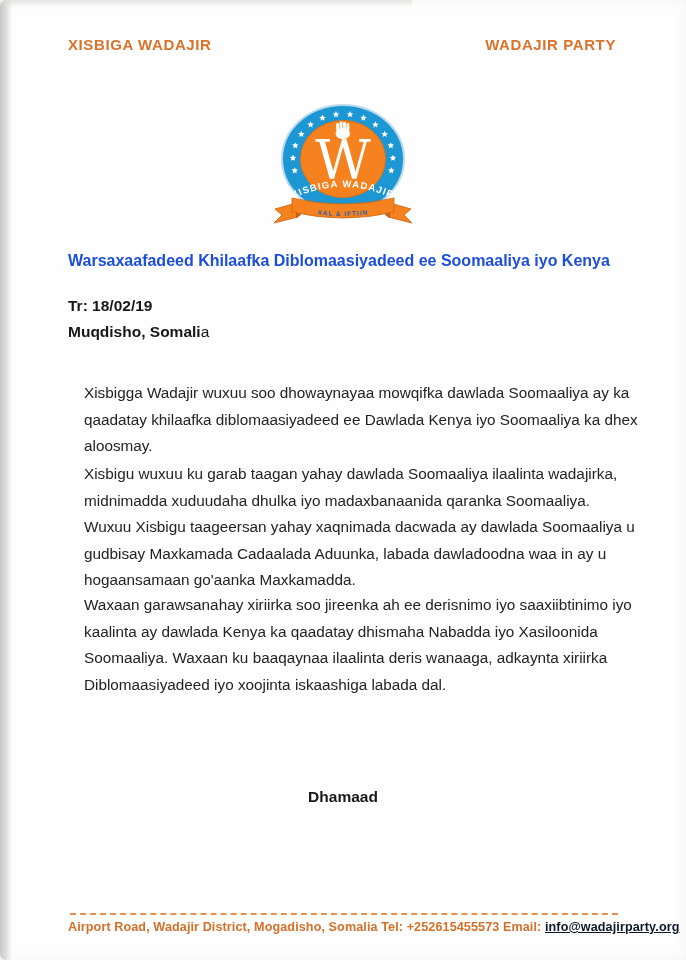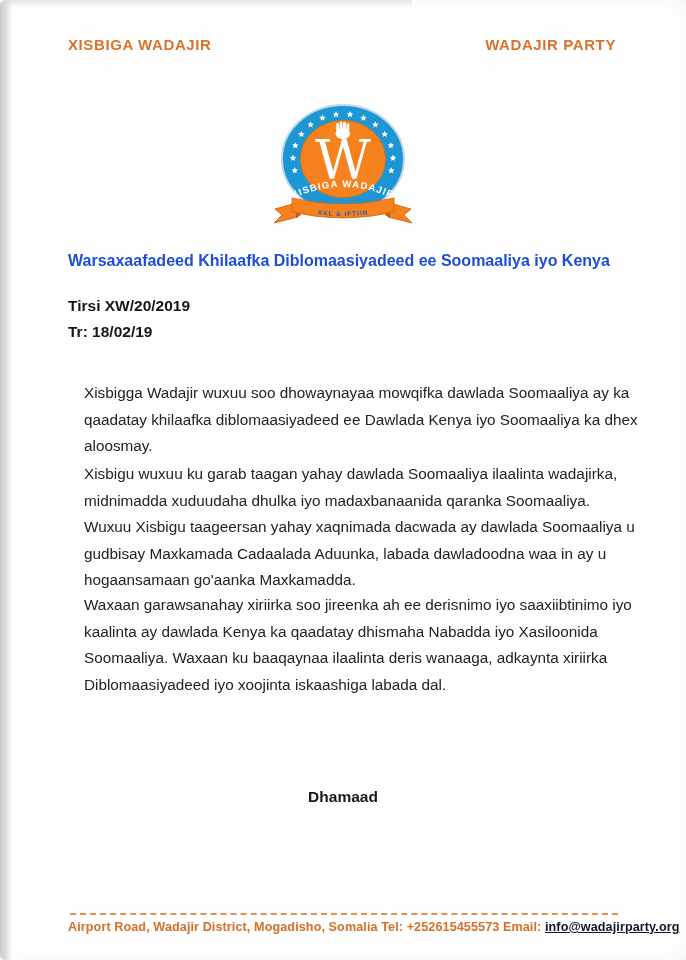--- a/index.html
+++ b/index.html
@@ -142,22 +142,22 @@
       <path d="M24,95 Q75,107 126,95 L126,109 Q75,121 24,109 Z" fill="#f5821f" stroke="#d0660e" stroke-width="0.8"></path>
       <text font-size="6.5" font-weight="bold" fill="#2b5fa8" letter-spacing="1">
         <textPath href="#bandpath" startOffset="50%" text-anchor="middle">XAL &amp; IFTIIN</textPath>
       </text>
     </svg>
   </div>
 
   <div class="doc-title">Warsaxaafadeed Khilaafka Diblomaasiyadeed ee Soomaaliya iyo Kenya</div>
 
   <div class="meta">
-    <div>Tirsi XW/20/2019</div>
     <div>Tr: 18/02/19</div>
+    <div><span>Muqdisho, Somali</span><span class="tail">a</span></div>
   </div>
 
   <p class="body-copy p1">Xisbigga Wadajir wuxuu soo dhowaynayaa mowqifka dawlada Soomaaliya ay ka qaadatay khilaafka diblomaasiyadeed ee Dawlada Kenya iyo Soomaaliya ka dhex aloosmay.</p>
   <p class="body-copy p2">Xisbigu wuxuu ku garab taagan yahay dawlada Soomaaliya ilaalinta wadajirka, midnimadda xuduudaha dhulka iyo madaxbanaanida qaranka Soomaaliya. Wuxuu Xisbigu taageersan yahay xaqnimada dacwada ay dawlada Soomaaliya u gudbisay Maxkamada Cadaalada Aduunka, labada dawladoodna waa in ay u hogaansamaan go'aanka Maxkamadda.</p>
   <p class="body-copy p3">Waxaan garawsanahay xiriirka soo jireenka ah ee derisnimo iyo saaxiibtinimo iyo kaalinta ay dawlada Kenya ka qaadatay dhismaha Nabadda iyo Xasiloonida Soomaaliya. Waxaan ku baaqaynaa ilaalinta deris wanaaga, adkaynta xiriirka Diblomaasiyadeed iyo xoojinta iskaashiga labada dal.</p>
 
   <div class="closing">Dhamaad</div>
 
   <div class="footer-rule"></div>
   <div class="footer-line">

